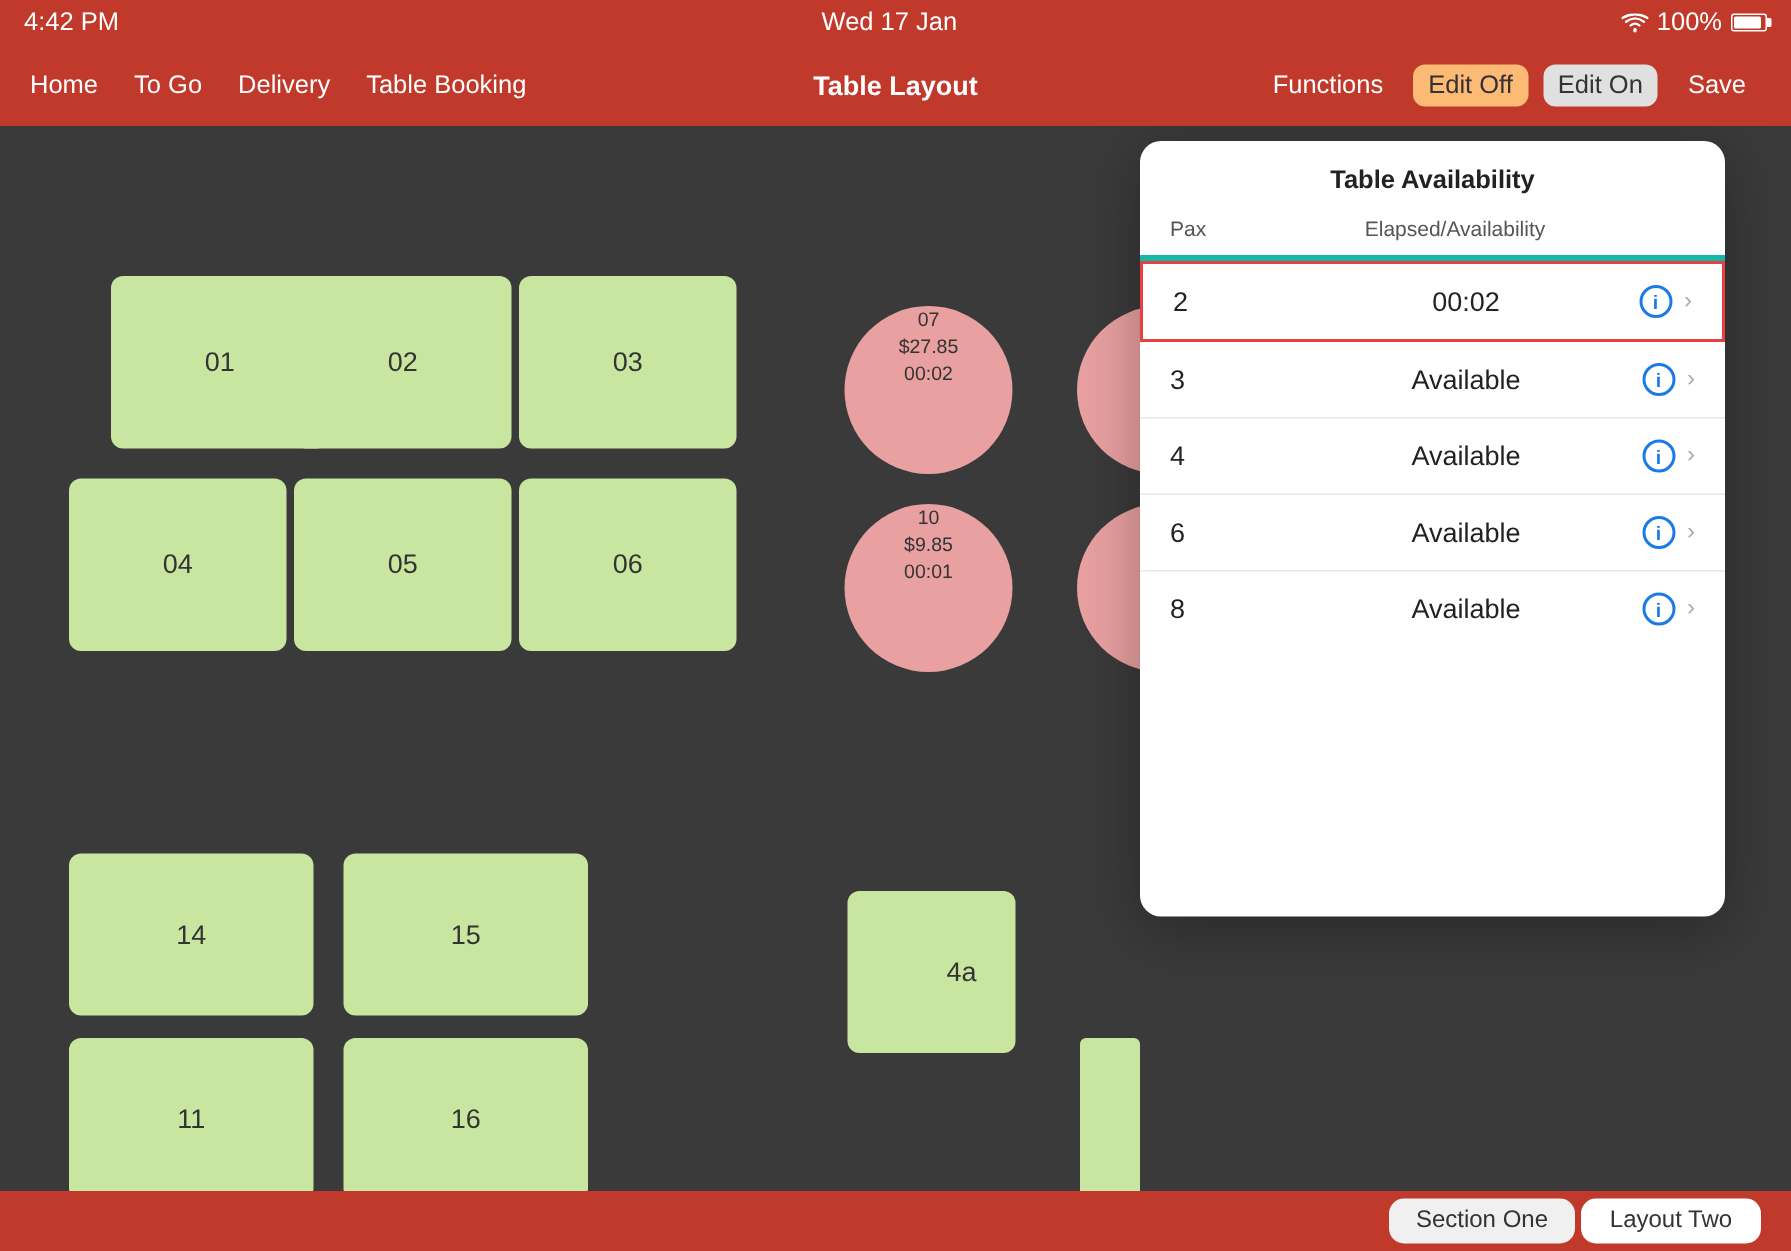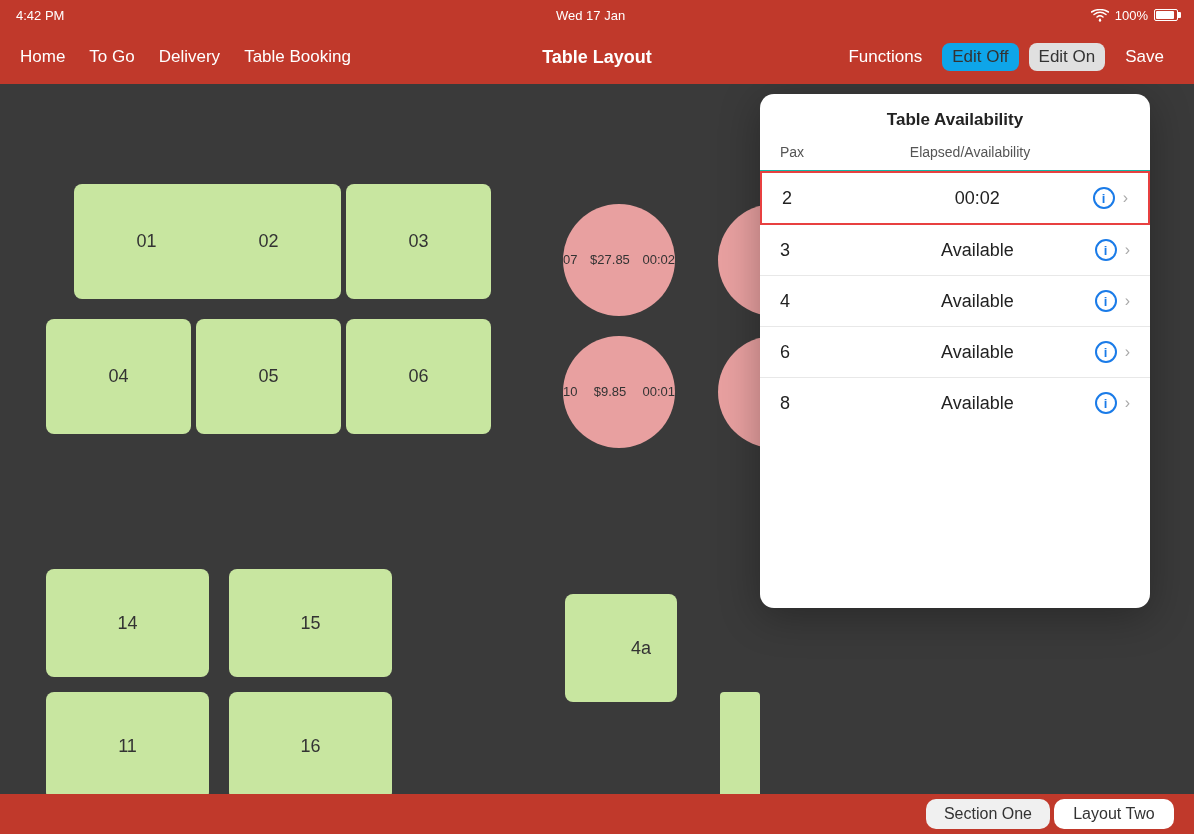--- a/index.html
+++ b/index.html
@@ -13,21 +13,21 @@
 
     
     .status-bar {
       background: #c0392b;
       height: 30px;
       display: flex;
       align-items: center;
       justify-content: space-between;
       padding: 0 16px;
       color: white;
-      font-size: 13px;
+      font-size: 17px;
       font-weight: 500;
     }
     .status-bar-right {
       display: flex;
       align-items: center;
       gap: 6px;
     }
 
     
     .nav-bar {
@@ -65,21 +65,21 @@
       gap: 10px;
     }
     .nav-btn {
       color: white;
       font-size: 17px;
       cursor: pointer;
       padding: 4px 10px;
       border-radius: 8px;
     }
     .nav-btn.active {
-      background: #0ea5e9;
+      background: #fdba74;
       color: #333;
       font-weight: 500;
     }
     .nav-btn.save {
       background: transparent;
       font-weight: 400;
     }
 
     
     .main-area {
@@ -101,22 +101,22 @@
       font-weight: 400;
       color: #333;
       cursor: pointer;
     }
     .table-circle {
       position: absolute;
       background: #e8a0a0;
       border-radius: 50%;
       display: flex;
       align-items: center;
-      justify-content: space-between;
-      flex-direction: row;
+      justify-content: flex-start;
+      flex-direction: column;
       font-size: 13px;
       font-weight: 400;
       color: #333;
       cursor: pointer;
       text-align: center;
       line-height: 1.4;
     }
 
     
     .popup-overlay {
@@ -137,21 +137,21 @@
     .popup-title {
       text-align: center;
       padding: 16px 20px 8px;
       font-size: 17px;
       font-weight: 600;
       color: #222;
     }
     .popup-header-row {
       display: flex;
       padding: 6px 20px 10px;
-      border-bottom: 1px solid #14b8a6;
+      border-bottom: 4px solid #14b8a6;
     }
     .popup-header-pax {
       flex: 0 0 80px;
       font-size: 14px;
       font-weight: 500;
       color: #555;
     }
     .popup-header-elapsed {
       flex: 1;
       font-size: 14px;

